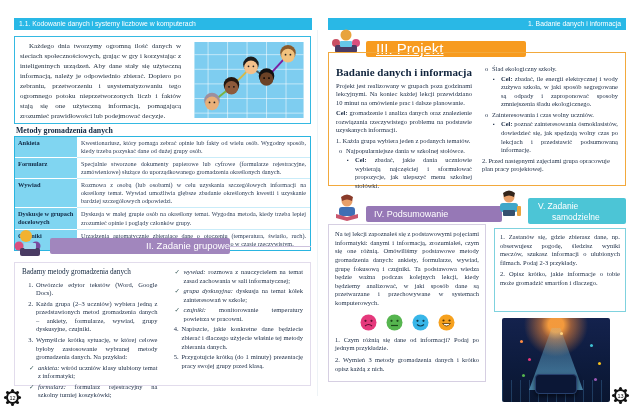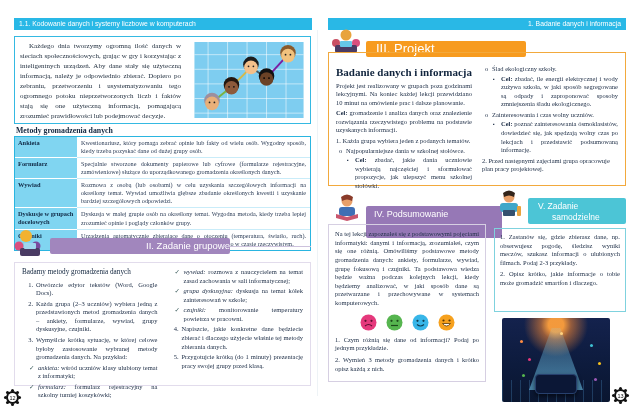--- a/index.html
+++ b/index.html
@@ -19,22 +19,22 @@
   .methods-title{position:absolute;left:16px;top:126px;font-size:7.8px;font-weight:bold;color:#10243d;}
   .methods-table{position:absolute;left:14px;top:136px;width:297px;border:1.5px solid #2ab5e0;display:grid;grid-template-columns:62px 1fr;box-sizing:border-box;background:#fff;}
   .m-label{background:#80d5f1;font-weight:bold;font-size:6.4px;line-height:1.25;color:#102a46;padding:2px 3px;border-bottom:1px solid #ffffff;display:flex;align-items:flex-start;}
   .m-desc{font-size:6.2px;line-height:1.3;color:#30405a;padding:2px 4px;border-bottom:1px solid #c9ecf9;text-align:justify;}
   .m-label.last,.m-desc.last{border-bottom:none;}
 
   
   .band{position:absolute;color:#fff;font-family:"Liberation Sans",sans-serif;border-radius:2px;}
   .band-2{left:50px;top:238px;width:170px;height:16px;background:#a186bd;font-size:9.5px;line-height:16px;padding-left:10px;text-align:right;}
   .band-line{position:absolute;left:222px;top:246px;width:89px;height:1px;background:#cdc2dd;}
-  .band-3{left:366px;top:41px;width:150px;height:16px;background:#f79b1f;font-size:13px;line-height:16px;padding-left:10px;}
-  .band-4{left:366px;top:206px;width:128px;height:32px;background:#9678b6;font-size:9px;line-height:16px;padding-left:8px;}
+  .band-3{left:366px;top:41px;width:150px;height:16px;background:#f79b1f;font-size:15px;line-height:16px;padding-left:10px;text-decoration:underline;}
+  .band-4{left:366px;top:206px;width:128px;height:16px;background:#9678b6;font-size:9px;line-height:16px;padding-left:8px;}
   .band-5{left:528px;top:198px;width:98px;height:26px;background:#4cc5d6;font-size:8.5px;line-height:1.3;padding:3px 0 0 10px;box-sizing:border-box;}
 
   
   .task-box{position:absolute;left:14px;top:262px;width:297px;height:124px;border:1px solid #e2dcec;box-sizing:border-box;padding:5px 7px;display:flex;gap:10px;}
   .task-col{flex:1;font-size:6.5px;line-height:1.32;color:#22324a;}
   .task-heading{font-size:7.2px;font-weight:normal;margin-bottom:3px;color:#10243d;}
   .num-item{display:flex;margin:0 0 2px 2px;}
   .num-item .n{width:9px;flex:none;text-align:right;margin-right:3px;}
   .num-item .t{flex:1;text-align:justify;}
   .check-item{position:relative;padding-left:16px;margin-bottom:2px;text-align:justify;}

